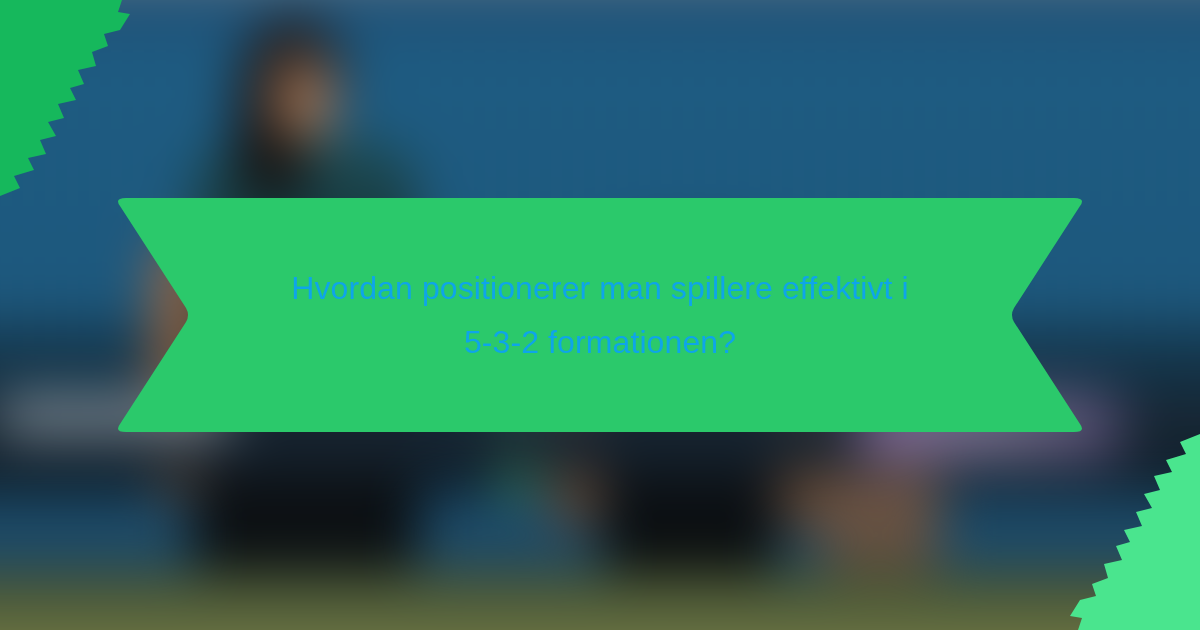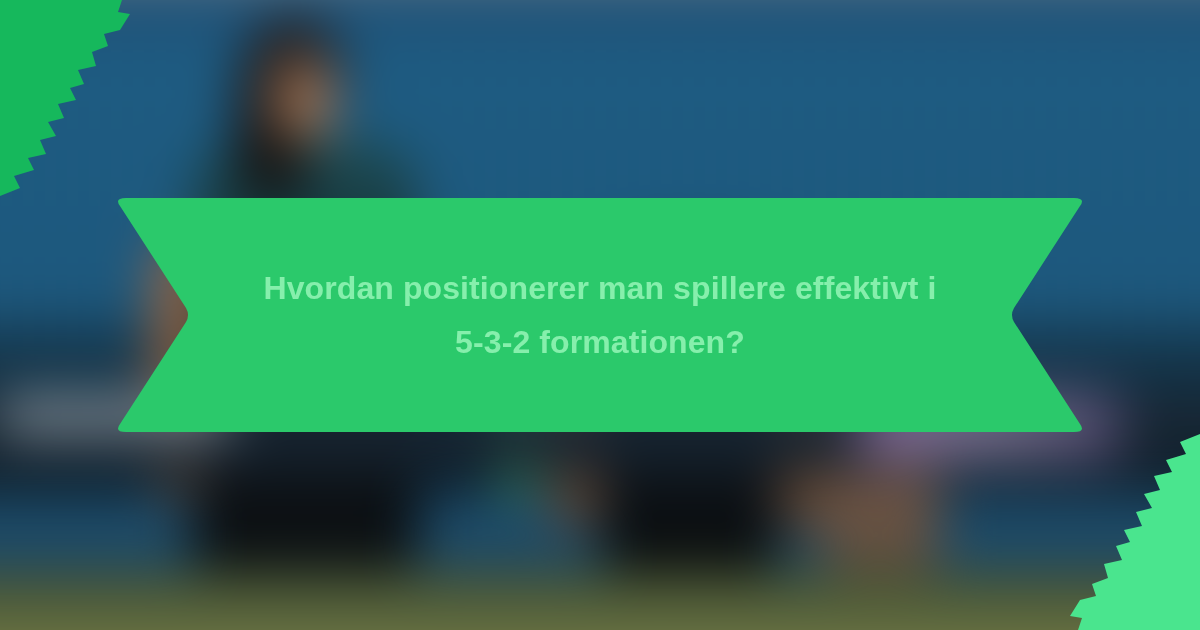--- a/index.html
+++ b/index.html
@@ -193,24 +193,24 @@
   .banner-text {
     position: absolute;
     inset: 0;
     display: flex;
     flex-direction: column;
     align-items: center;
     justify-content: center;
     padding: 0 120px;
     box-sizing: border-box;
     text-align: center;
-    color: #86efac;
+    color: #0ea5e9;
     font-size: 32px;
     line-height: 54px;
-    font-weight: 700;
+    font-weight: 400;
     letter-spacing: .1px;
     white-space: pre-line;
   }
 </style>
 </head>
 <body>
 
 <div id="stage">
 
   <div class="photo">

